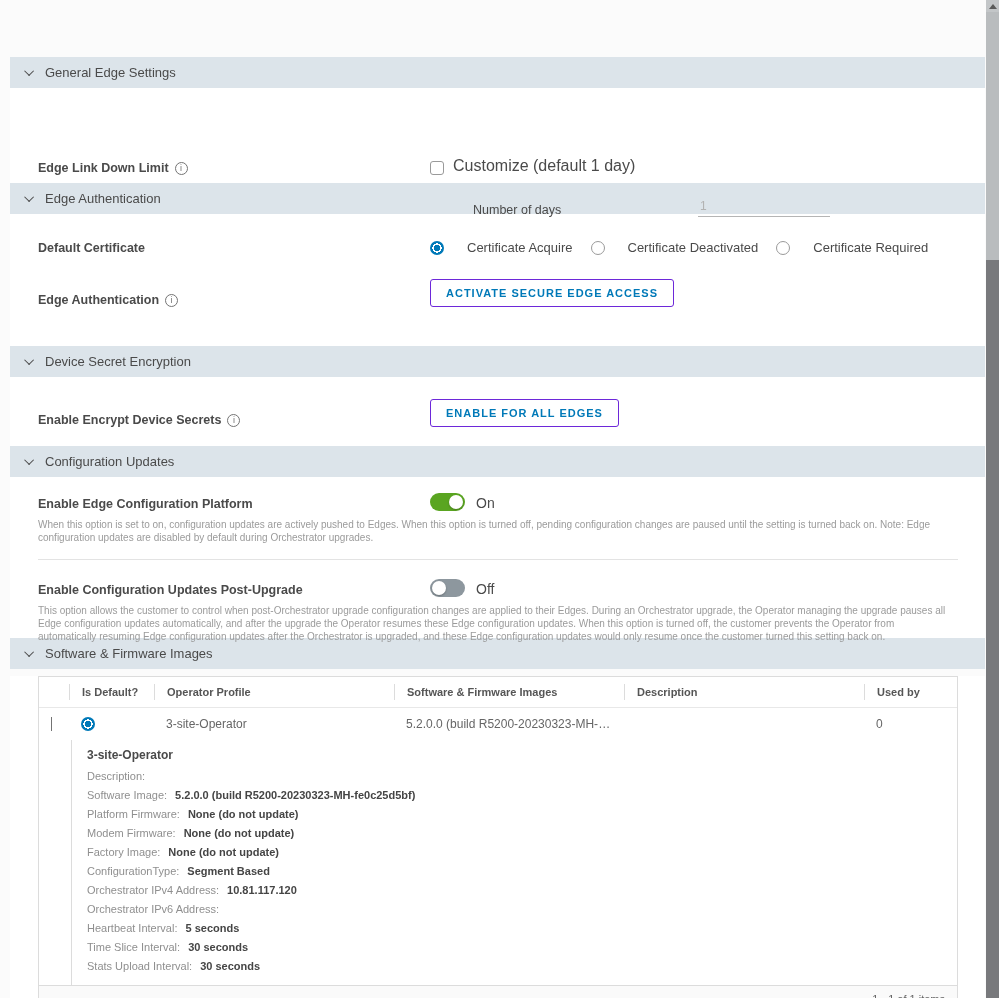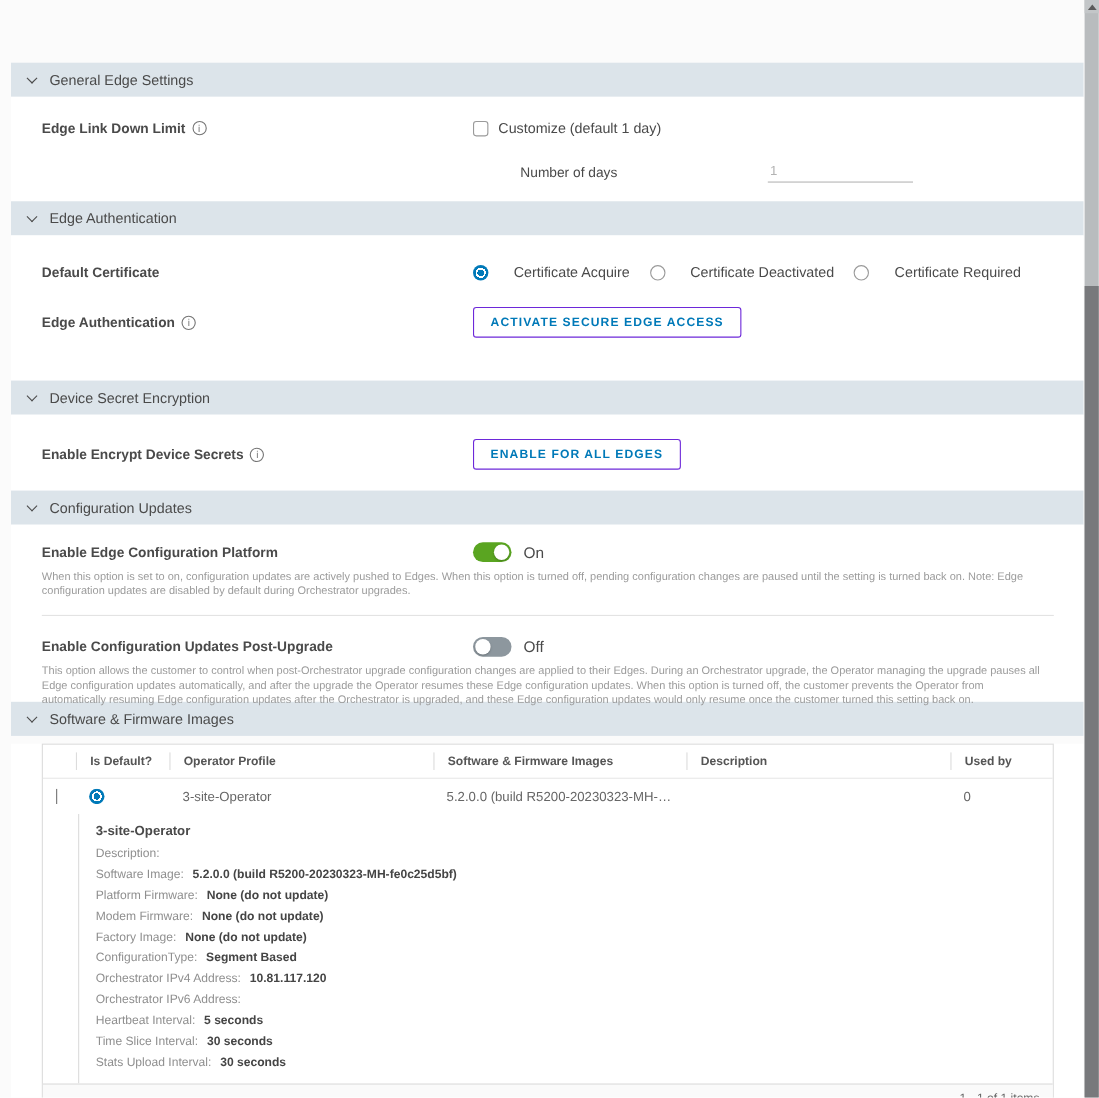--- a/index.html
+++ b/index.html
@@ -11,26 +11,26 @@
   .page-title { padding:20px 0 12px 0; font-size:26px; font-weight:400; color:#2e2e2e; letter-spacing:.2px; }
   .page-title-wrap { position:absolute; left:8px; top:0; }
 
   .section-header { height:31px; background:#dce4ea; display:flex; align-items:center; padding-left:17px; cursor:pointer; }
   .section-header .chev { width:7px; height:7px; border-left:1.6px solid #4a4a4a; border-bottom:1.6px solid #4a4a4a; transform:rotate(-45deg) translateY(-2px); margin-right:11px; }
   .section-header .sec-label { font-size:13px; color:#4a4a4a; }
 
   .section-body { background:#fff; }
   .b1 { height:95px; } .b2 { height:132px; } .b3 { height:69px; } .b4 { height:161px; } .b5 { height:353px; }
 
-  .row { display:flex; align-items:center; }
+  .row { display:flex; align-items:flex-end; }
   .label-col { flex:0 0 420px; padding-left:28px; font-size:12.5px; font-weight:bold; color:#4a4a4a; display:flex; align-items:center; }
   .info-icon { display:inline-flex; align-items:center; justify-content:center; width:13px; height:13px; border:1px solid #747474; border-radius:50%; font-size:9px; font-weight:normal; color:#747474; margin-left:6px; font-style:normal; }
 
   .checkbox { width:14px; height:14px; border:1px solid #9a9a9a; border-radius:3px; background:#fff; margin-right:9px; flex:0 0 auto; }
-  .check-label { font-size:13px; color:#4a4a4a; }
+  .check-label { font-size:16px; color:#4a4a4a;margin-top:48px; }
 
   .sub-label { font-size:12.5px; color:#4a4a4a;margin-left:43px; }
   .underline-input { width:132px; border:none; border-bottom:1px solid #b5b5b5; background:transparent; font-size:12px; color:#b3b3b3; padding:0 2px 3px 2px; font-family:"Liberation Sans",sans-serif; }
 
   .radio-group { display:flex; align-items:center; gap:18px; }
   .radio-item { display:flex; align-items:center; gap:23px; cursor:pointer; }
   .radio-dot { width:14px; height:14px; border-radius:50%; flex:0 0 auto; }
   .radio-dot.unchecked { border:1px solid #9a9a9a; background:#fff; }
   .radio-dot.checked { background:radial-gradient(circle, #0079b8 0 3px, #ffffff 3px 4.6px, #0079b8 4.6px 7px); }
   .radio-label { font-size:13px; color:#4a4a4a; }

